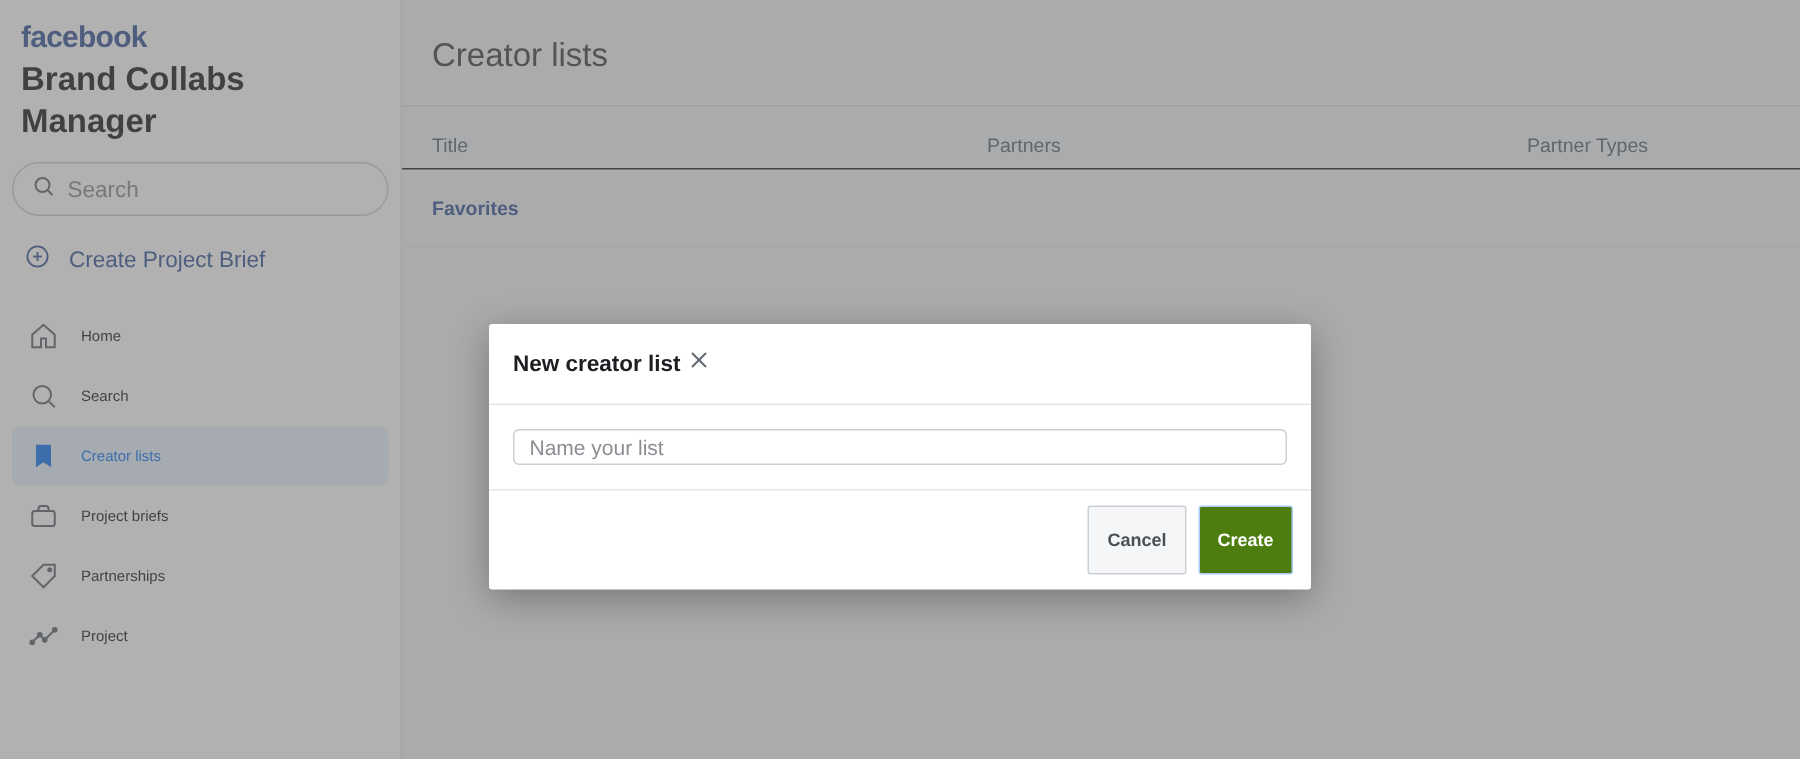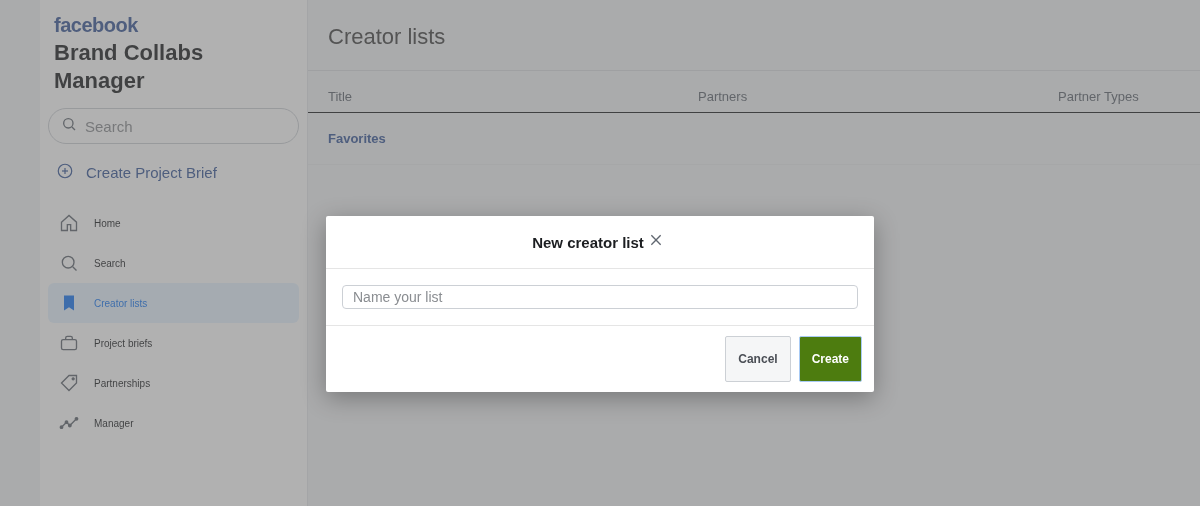--- a/index.html
+++ b/index.html
@@ -17,21 +17,20 @@
       width: 100%;
       height: 100%;
     }
     
     .sidebar {
       width: 268px;
       background: #fff;
       height: 100%;
       padding: 14px 8px 8px 8px;
       border-right: 1px solid #e4e6eb;
-      margin-left: 40px;
     }
     .brand { padding-left: 6px; margin-bottom: 14px; }
     .fb-logo {
       color: #3b5998;
       font-size: 20px;
       font-weight: 700;
       letter-spacing: -0.5px;
     }
     .app-title {
       font-size: 22px;
@@ -128,21 +127,21 @@
       margin-top: 216px;
       width: 548px;
       background: #fff;
       border-radius: 2px;
       box-shadow: 0 6px 24px rgba(0,0,0,0.3);
       overflow: hidden;
     }
     .modal-header {
       display: flex;
       align-items: center;
-      justify-content: center;
+      justify-content: flex-start;
       padding: 12px 16px;
       border-bottom: 1px solid #e5e5e5;
     }
     .modal-title { font-size: 15px; font-weight: 600; color: #1c1e21; }
     .modal-close { cursor: pointer; color: #606770; padding: 4px; }
     .modal-body { padding: 16px; border-bottom: 1px solid #e5e5e5; }
     .modal-input {
       width: 100%;
       height: 24px;
       border: 1px solid #ccd0d5;
@@ -259,21 +258,21 @@
       <div class="nav-item">
         <span class="nav-icon">
           <svg width="20" height="20" viewBox="0 0 24 24" fill="none" stroke="#606770" stroke-width="1.6">
               <polyline points="3,17 9,11 13,15 21,7"></polyline>
               <circle cx="3" cy="17" r="1.5" fill="#606770"></circle>
               <circle cx="9" cy="11" r="1.5" fill="#606770"></circle>
               <circle cx="13" cy="15" r="1.5" fill="#606770"></circle>
               <circle cx="21" cy="7" r="1.5" fill="#606770"></circle>
             </svg>
         </span>
-        <span>Manager</span>
+        <span>Project</span>
       </div>
     </nav>
   </aside>
 
   <main class="main">
     <div class="main-header">
       <h1 class="main-title">Creator lists</h1>
     </div>
 
     <div class="table-header">

